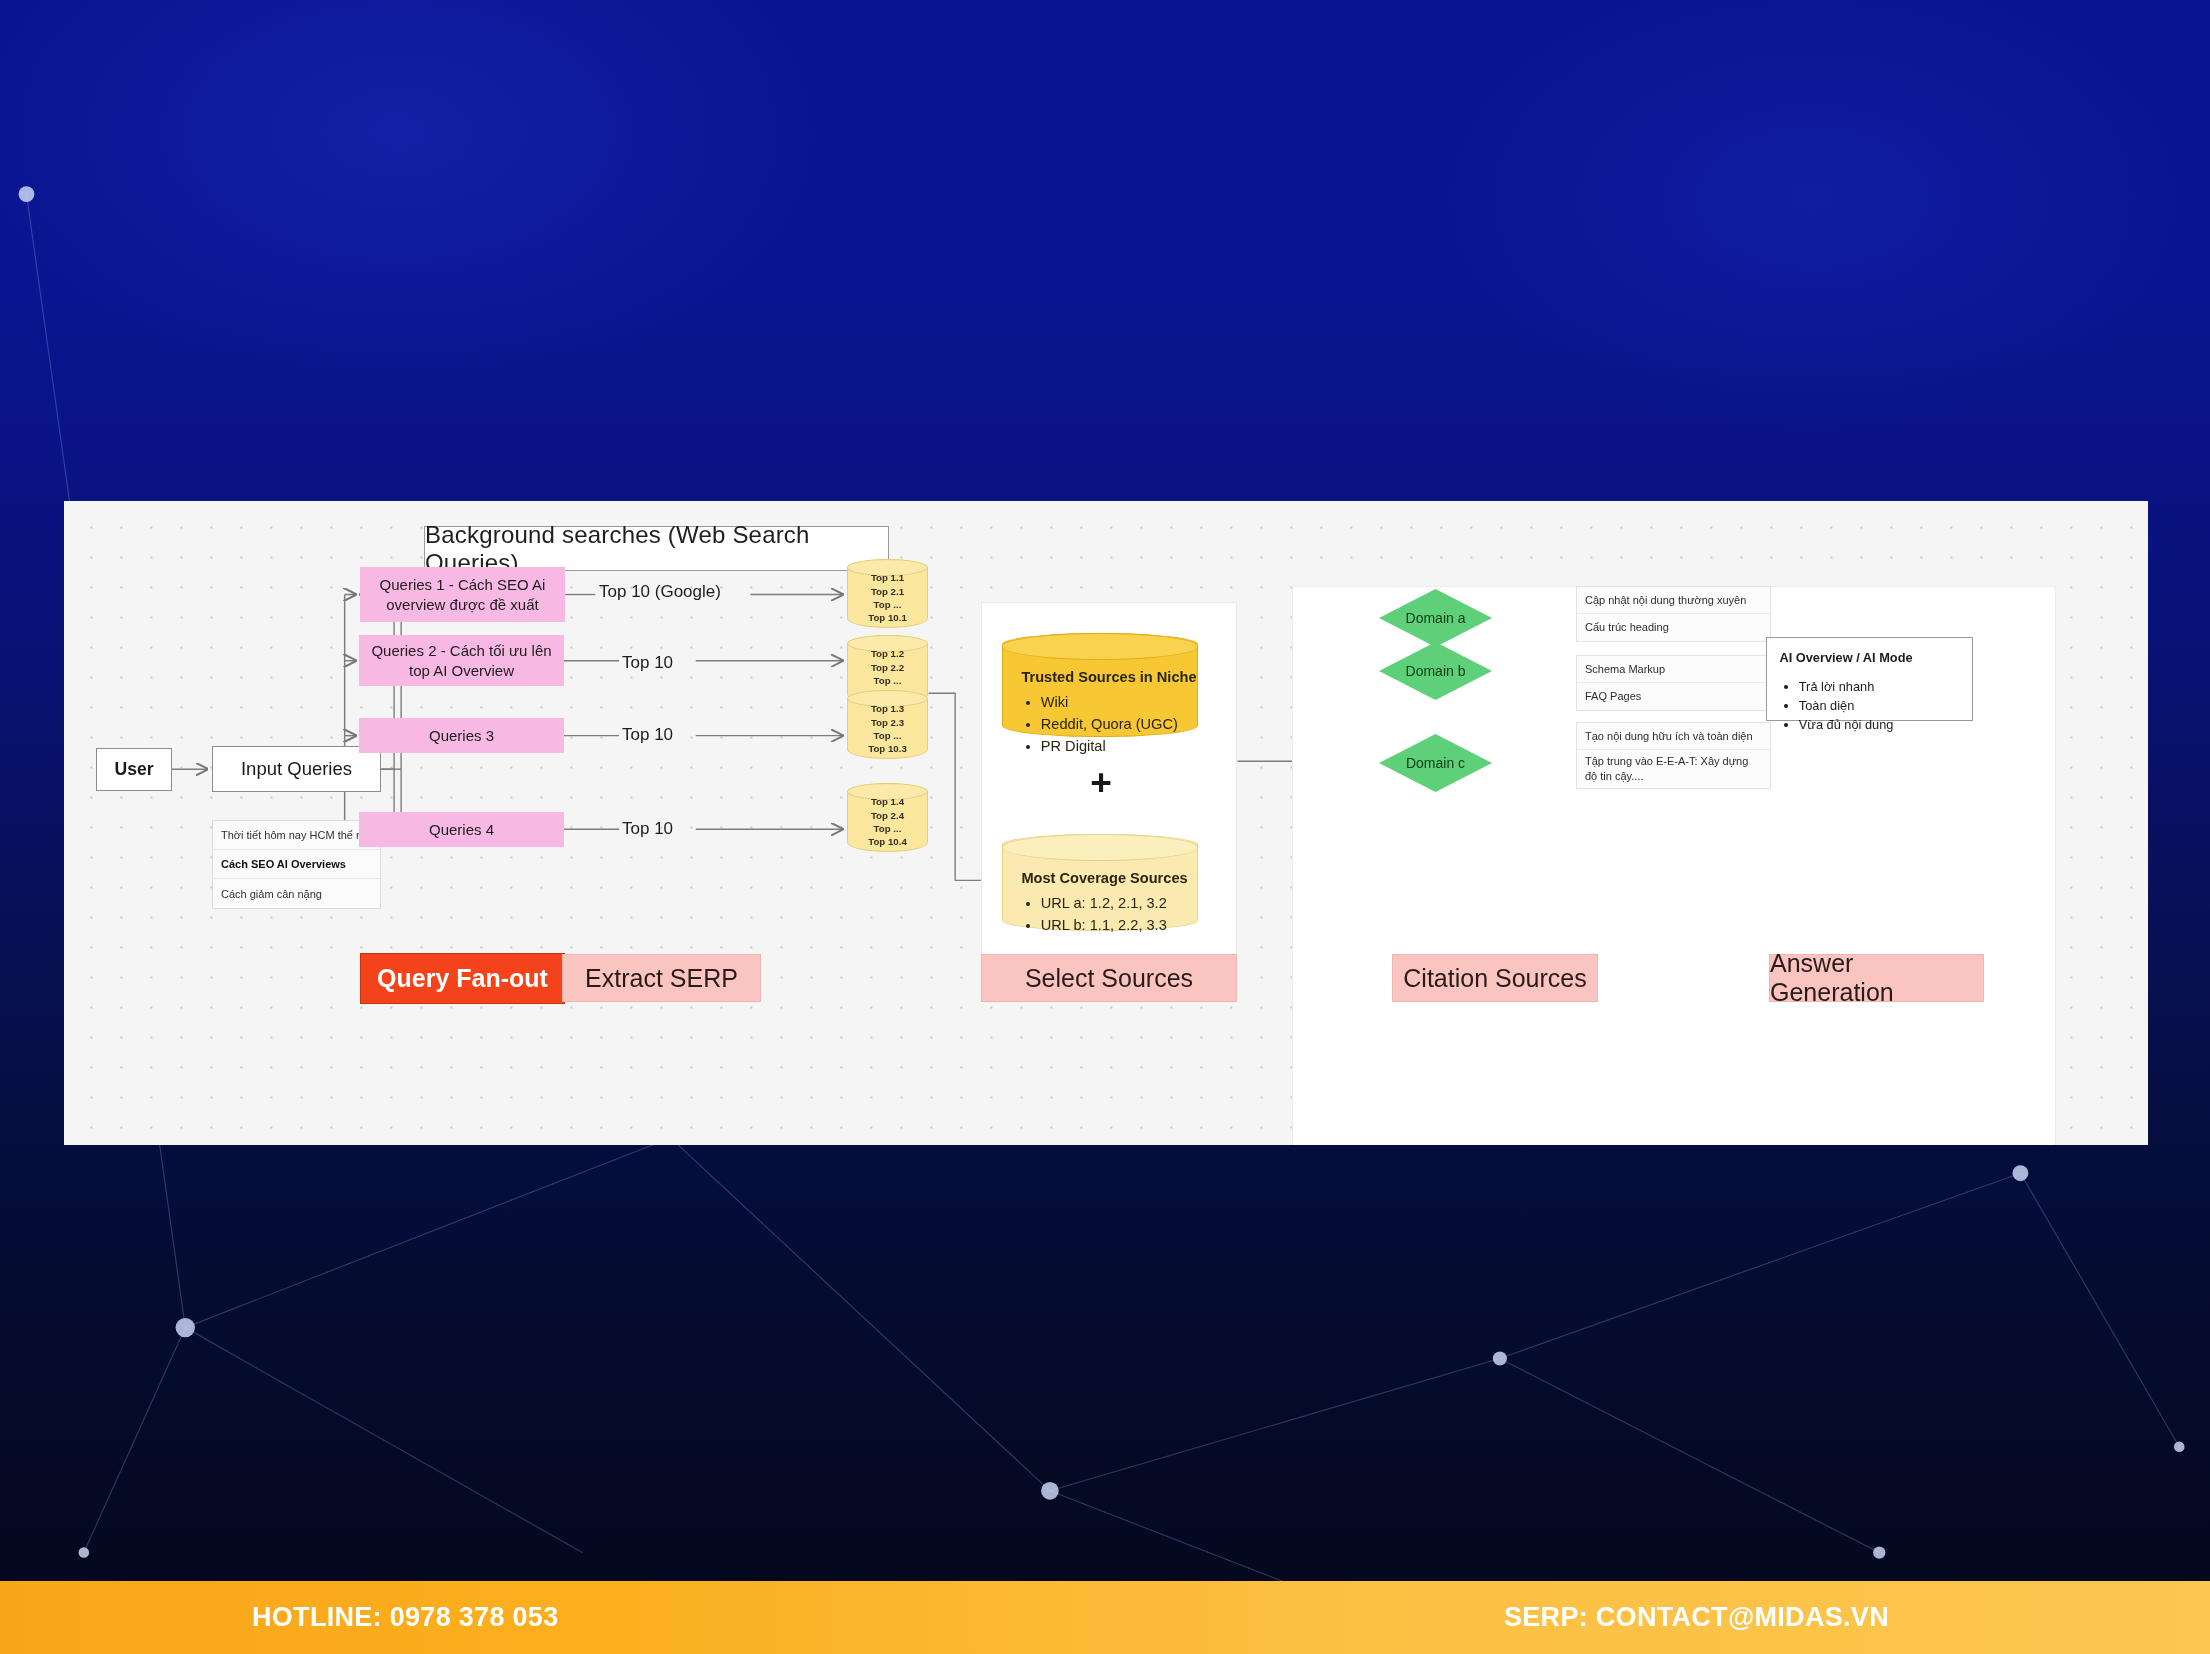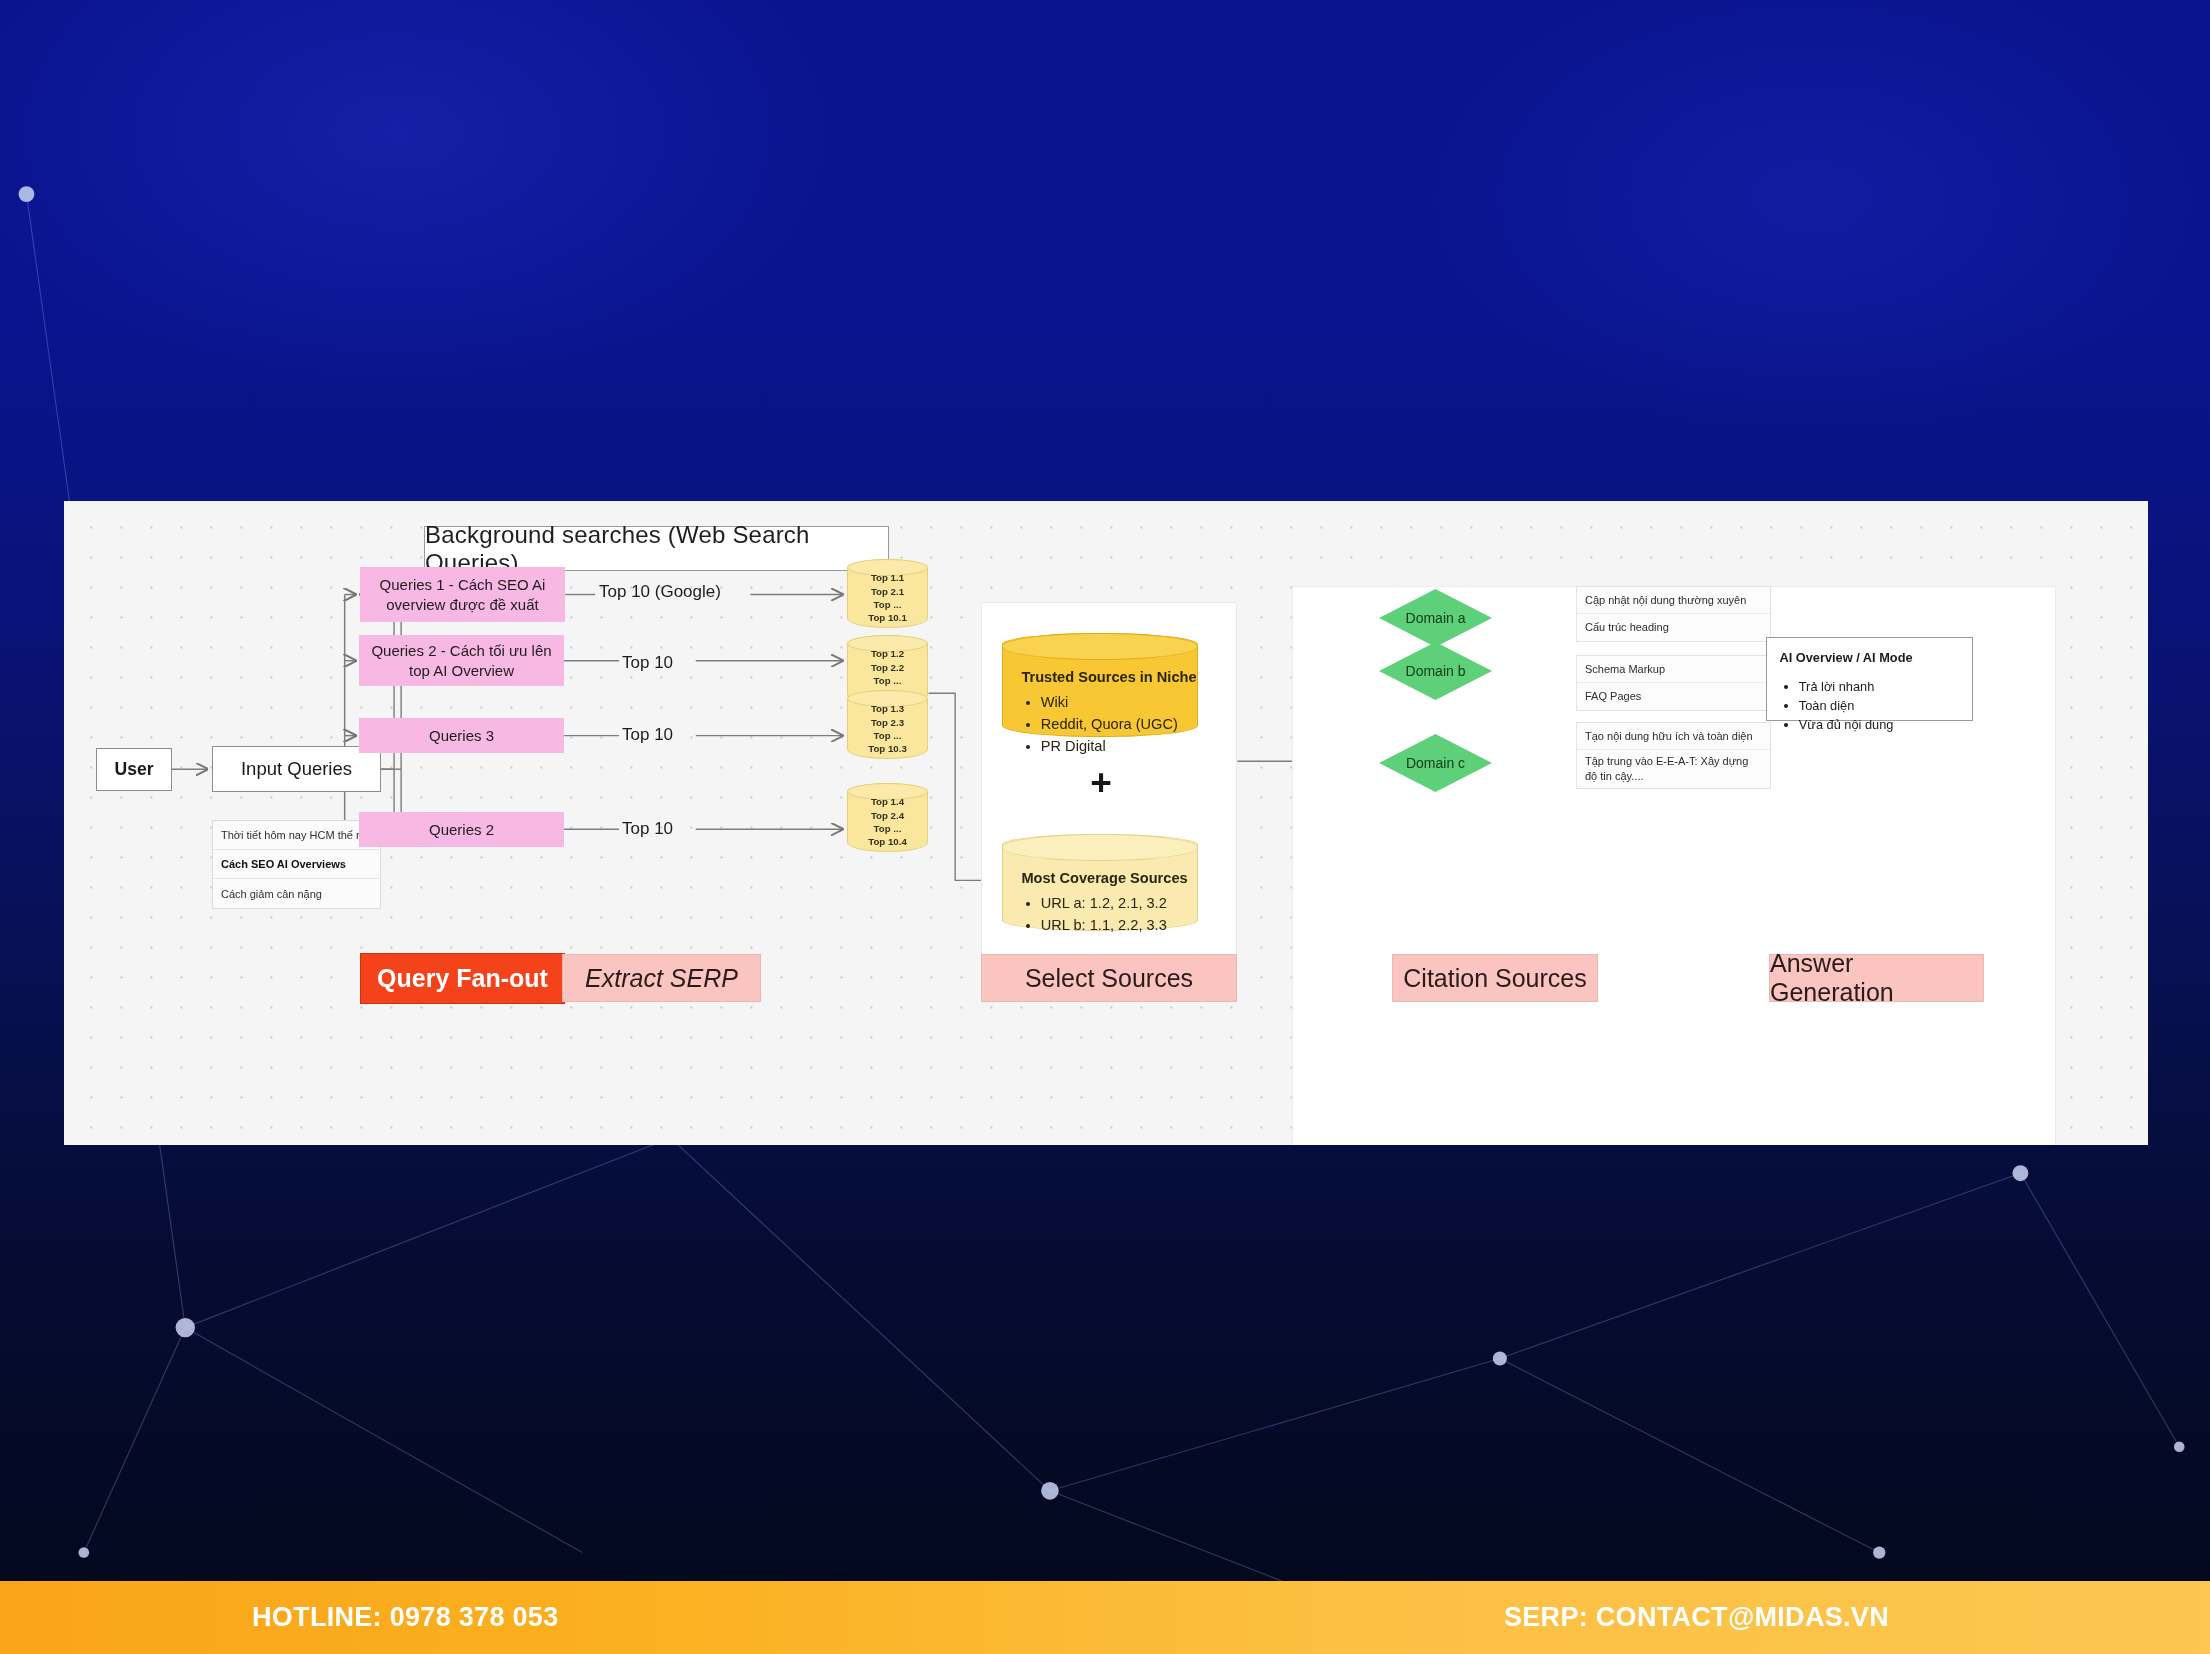--- a/index.html
+++ b/index.html
@@ -275,21 +275,21 @@
     background: #fac5c0;
     color: #2a1b1a;
   }
   .stage.accent {
     background: #f4431a;
     border-color: #c9340f;
     color: #ffffff;
     font-weight: bold;
   } 
   .st-fanout   { left: 296px;  top: 452px; width: 205px; height: 51px; }
-  .st-serp     { left: 498px;  top: 453px; width: 199px; height: 48px; font-style: italic; }
+  .st-serp     { left: 498px;  top: 453px; width: 199px; height: 48px; }
   .st-select   { left: 917px; top: 453px; width: 256px; height: 48px; }
   .st-citation { left: 1328px; top: 453px; width: 206px; height: 48px; }
   .st-answer   { left: 1705px; top: 453px; width: 215px; height: 48px; }
 
   
   #wires { position: absolute; left: 0; top: 0; width: 2084px; height: 644px; pointer-events: none; }
 
   
   #footer {
     position: absolute;
@@ -522,21 +522,21 @@
 
     <div class="node sugg-list">
       <div class="sugg-item">Thời tiết hôm nay HCM thế nào?</div>
       <div class="sugg-item bold">Cách SEO AI Overviews</div>
       <div class="sugg-item">Cách giảm cân nặng</div>
     </div>
 
     <div class="node qchip q1">Queries 1 - Cách SEO Ai overview được đề xuất</div>
     <div class="node qchip q2">Queries 2 - Cách tối ưu lên top AI Overview</div>
     <div class="node qchip q3">Queries 3</div>
-    <div class="node qchip q4">Queries 2</div>
+    <div class="node qchip q4">Queries 4</div>
 
     <div class="node top-label t1">Top 10 (Google)</div>
     <div class="node top-label t2">Top 10</div>
     <div class="node top-label t3">Top 10</div>
     <div class="node top-label t4">Top 10</div>
 
     <div class="cyl db1">
       <div class="body"></div>
       <div class="top-cap"></div>
       <div class="lines">Top 1.1<br>Top 2.1<br>Top ...<br>Top 10.1</div>

